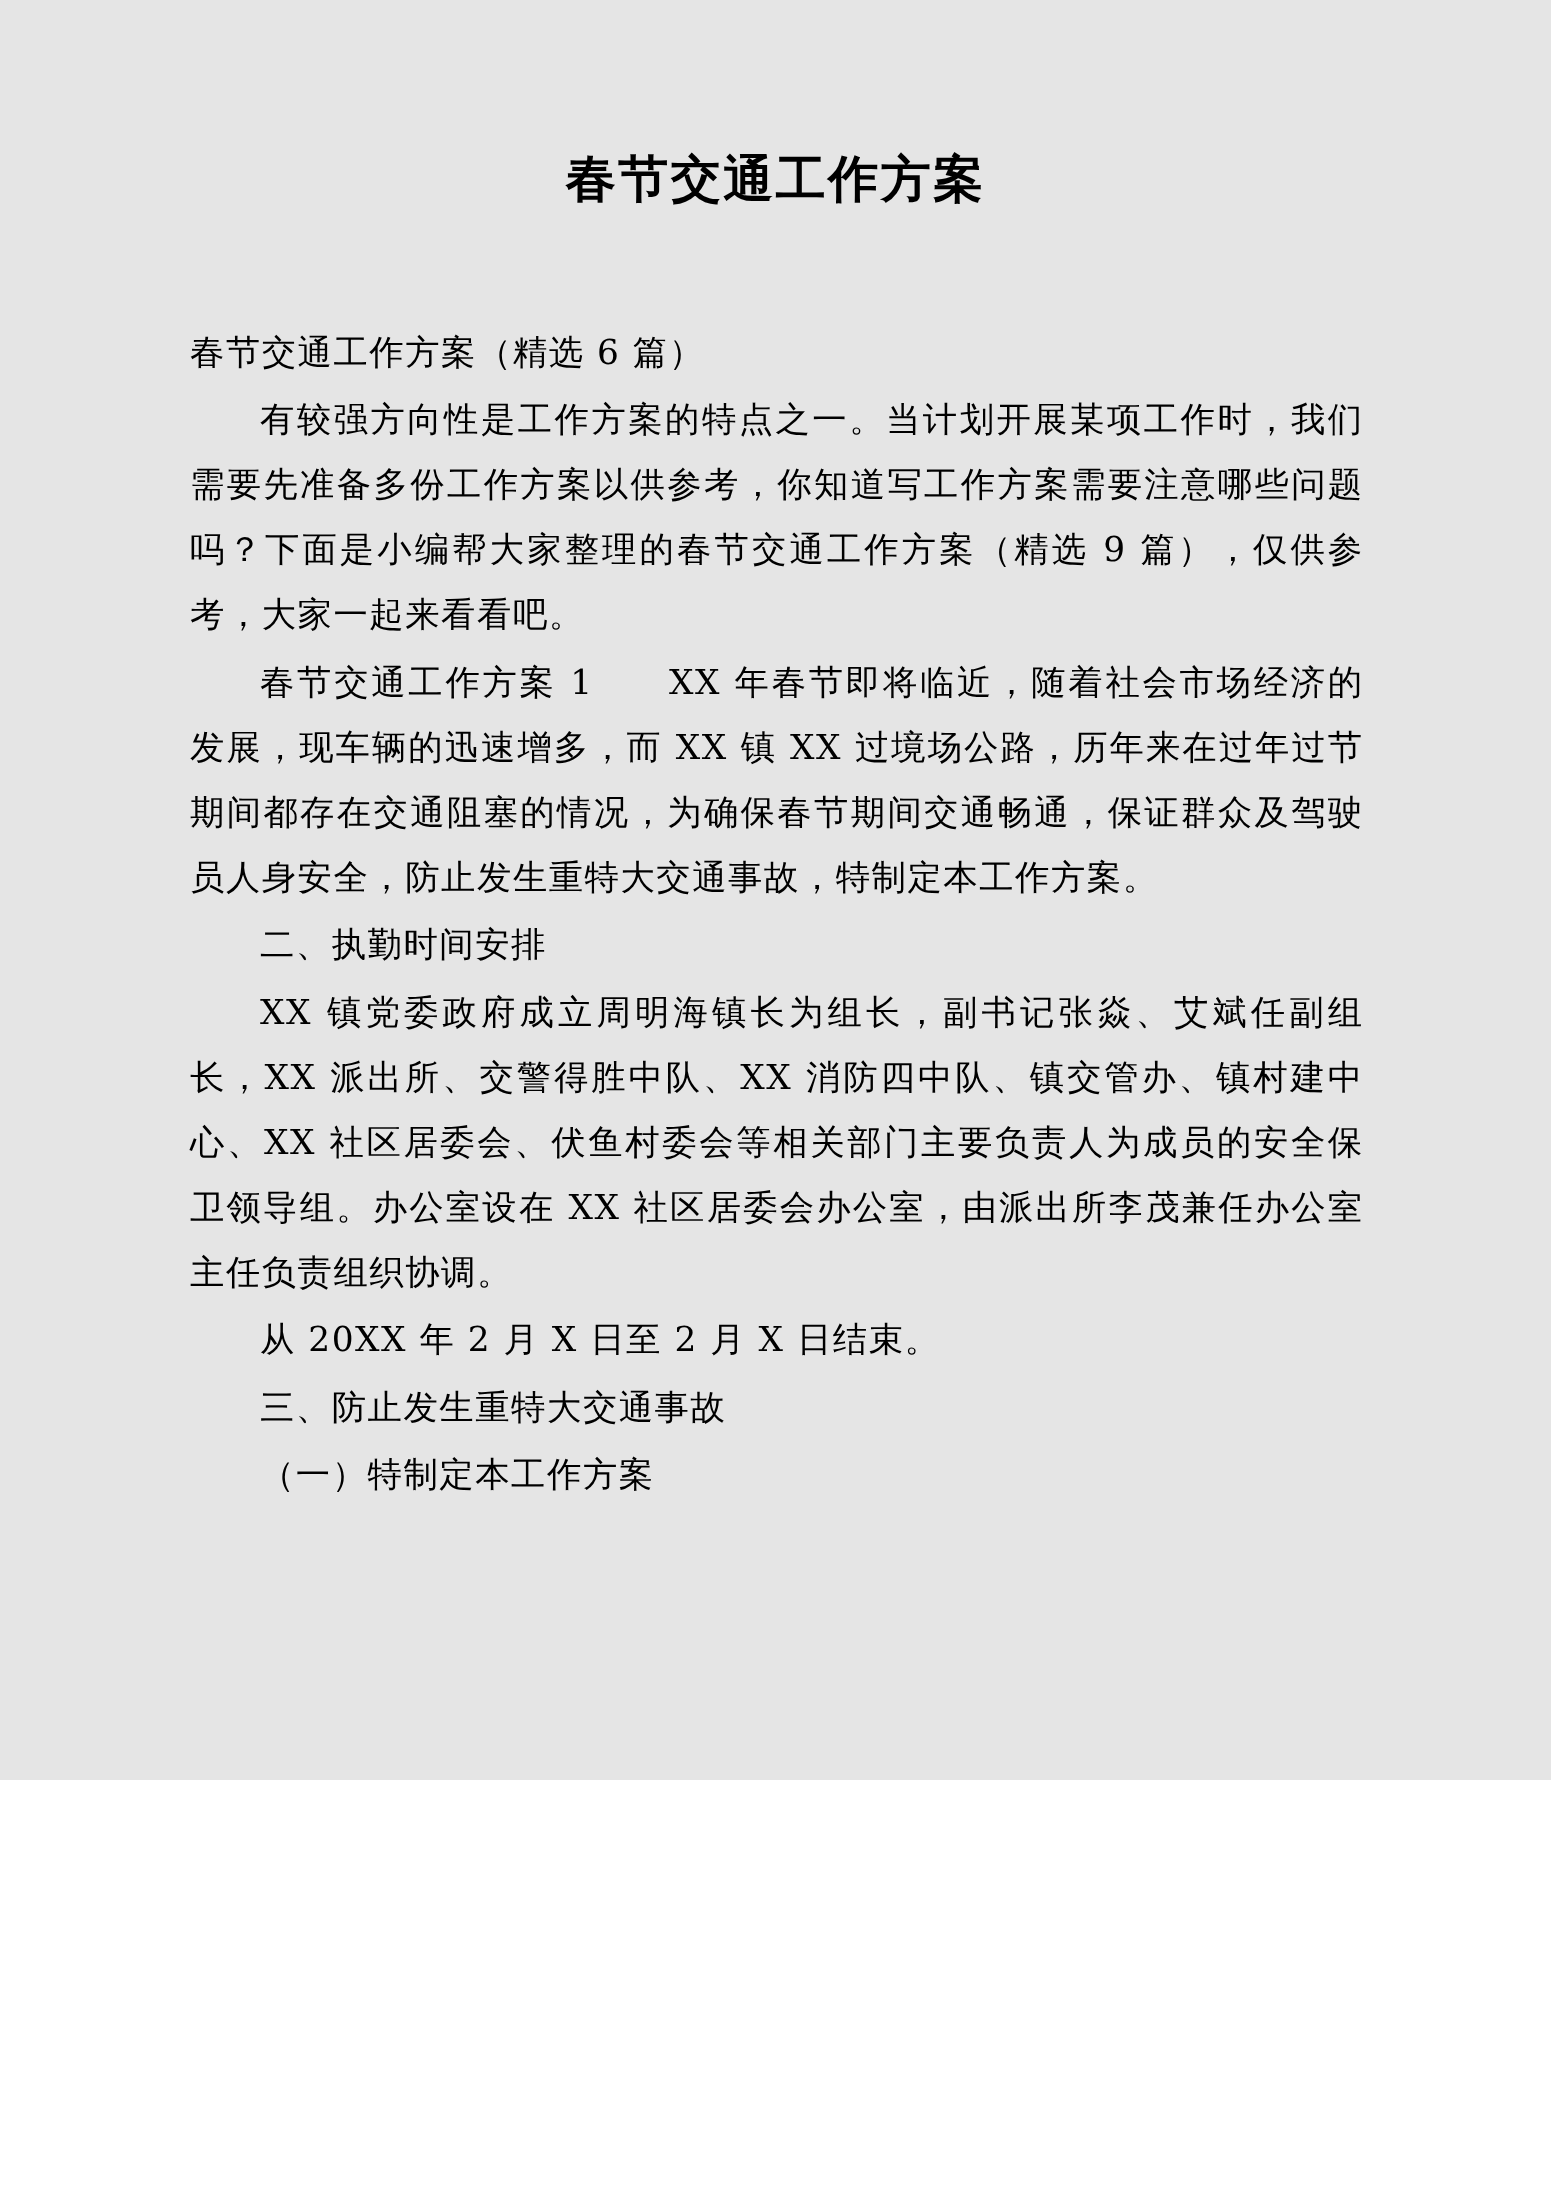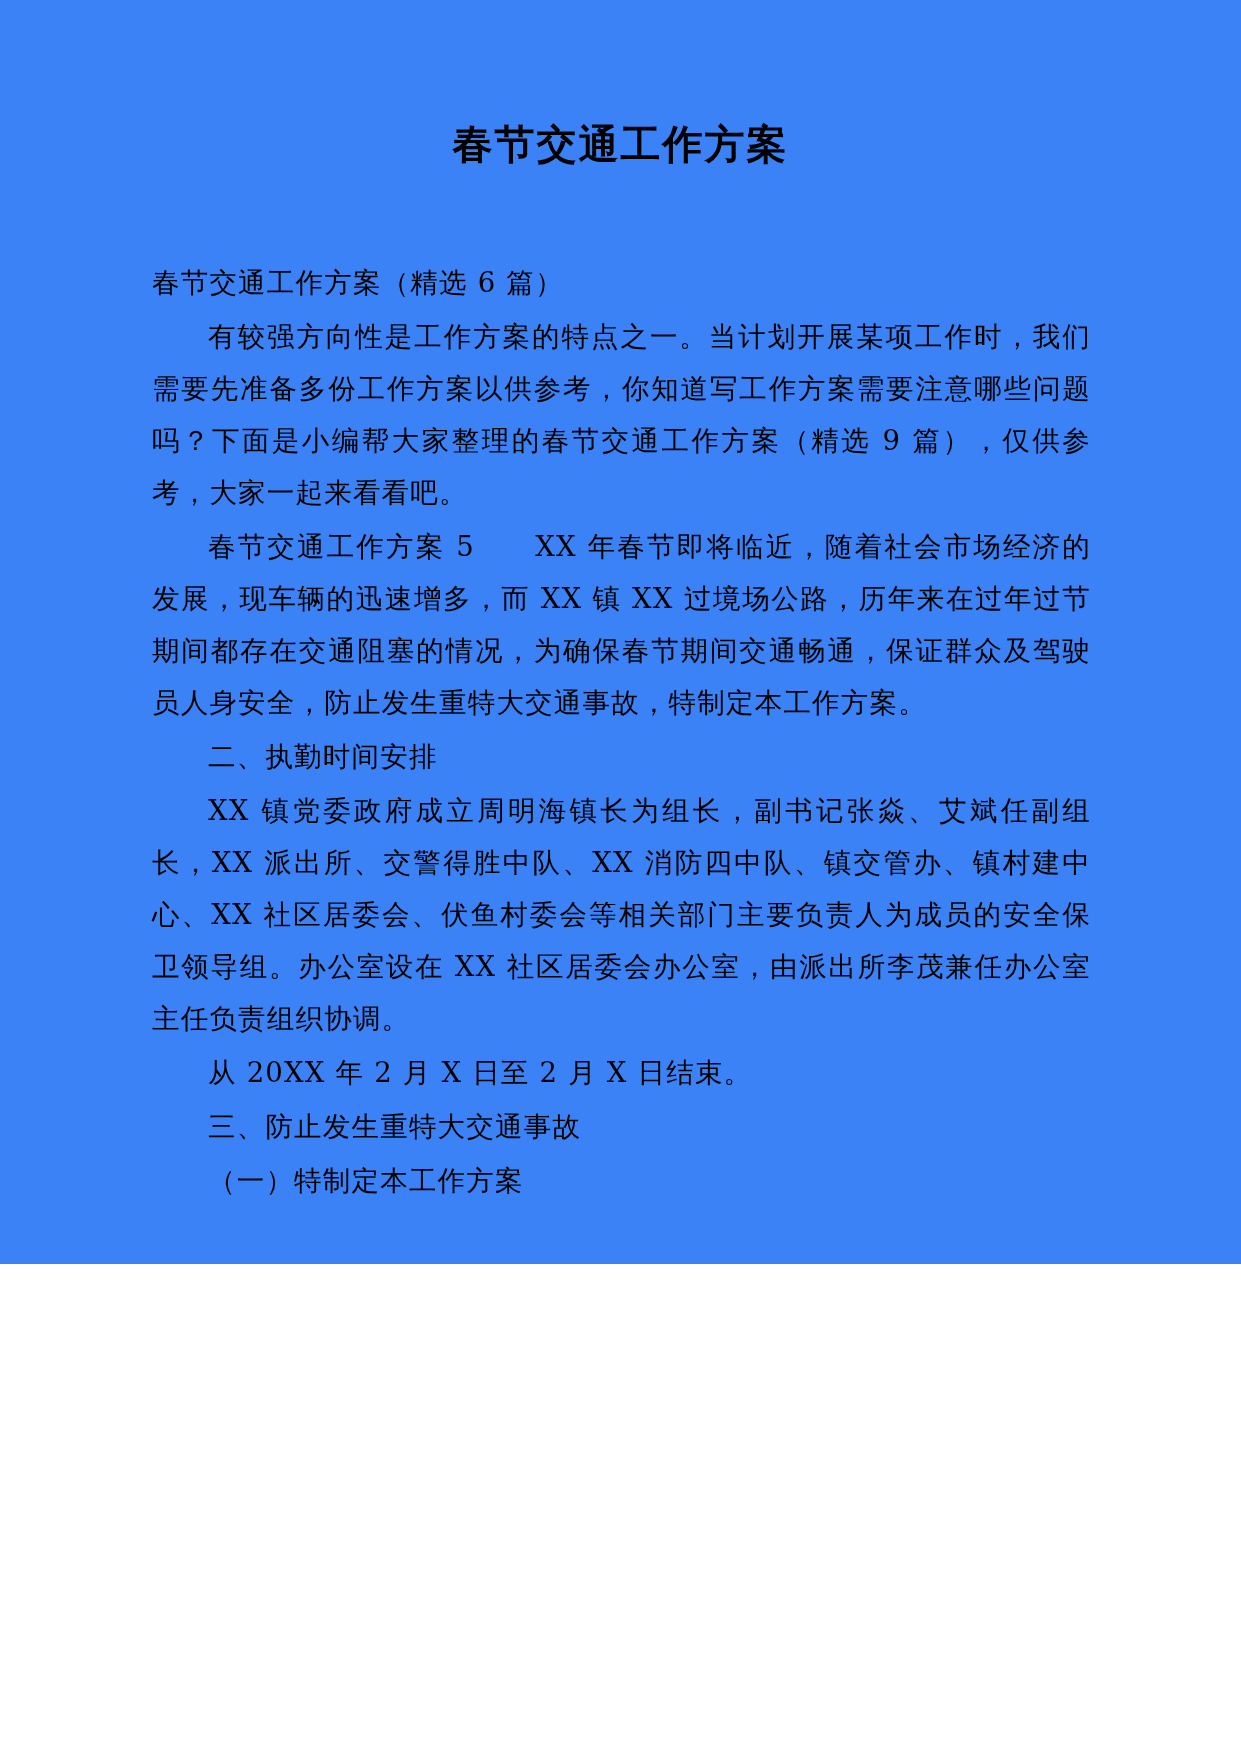--- a/index.html
+++ b/index.html
@@ -6,24 +6,24 @@
     margin: 0;
     padding: 0;
     background: #ffffff;
   }
   body {
     font-family: "DejaVu Serif", "Liberation Serif", serif;
     color: #000000;
   }
   .page {
     width: 1241px;
-    height: 1264px;
+    height: 1424px;
     box-sizing: border-box;
     padding: 118px 150px 90px 150px;
-    background: #3b82f6;
+    background: #e5e5e5;
     position: relative;
     overflow: hidden;
   }
   .doc-title {
     text-align: center;
     font-family: "DejaVu Sans", "Liberation Sans", sans-serif;
     font-weight: bold;
     font-size: 40px;
     letter-spacing: 2px;
     margin: 0 0 86px 0;
@@ -46,20 +46,20 @@
 </style>
 </head>
 <body>
 
 <div class="page">
   <h1 class="doc-title">春节交通工作方案</h1>
 
   <div class="body-content">
     <p class="para noindent">春节交通工作方案（精选 6 篇）</p>
     <p class="para indent">有较强方向性是工作方案的特点之一。当计划开展某项工作时，我们需要先准备多份工作方案以供参考，你知道写工作方案需要注意哪些问题吗？下面是小编帮大家整理的春节交通工作方案（精选 9 篇），仅供参考，大家一起来看看吧。</p>
-    <p class="para indent">春节交通工作方案 5　　XX 年春节即将临近，随着社会市场经济的发展，现车辆的迅速增多，而 XX 镇 XX 过境场公路，历年来在过年过节期间都存在交通阻塞的情况，为确保春节期间交通畅通，保证群众及驾驶员人身安全，防止发生重特大交通事故，特制定本工作方案。</p>
+    <p class="para indent">春节交通工作方案 1　　XX 年春节即将临近，随着社会市场经济的发展，现车辆的迅速增多，而 XX 镇 XX 过境场公路，历年来在过年过节期间都存在交通阻塞的情况，为确保春节期间交通畅通，保证群众及驾驶员人身安全，防止发生重特大交通事故，特制定本工作方案。</p>
     <p class="para indent">二、执勤时间安排</p>
     <p class="para indent">XX 镇党委政府成立周明海镇长为组长，副书记张焱、艾斌任副组长，XX 派出所、交警得胜中队、XX 消防四中队、镇交管办、镇村建中心、XX 社区居委会、伏鱼村委会等相关部门主要负责人为成员的安全保卫领导组。办公室设在 XX 社区居委会办公室，由派出所李茂兼任办公室主任负责组织协调。</p>
     <p class="para indent">从 20XX 年 2 月 X 日至 2 月 X 日结束。</p>
     <p class="para indent">三、防止发生重特大交通事故</p>
     <p class="para indent">（一）特制定本工作方案</p>
   </div>
 </div>
 
 </body></html>

